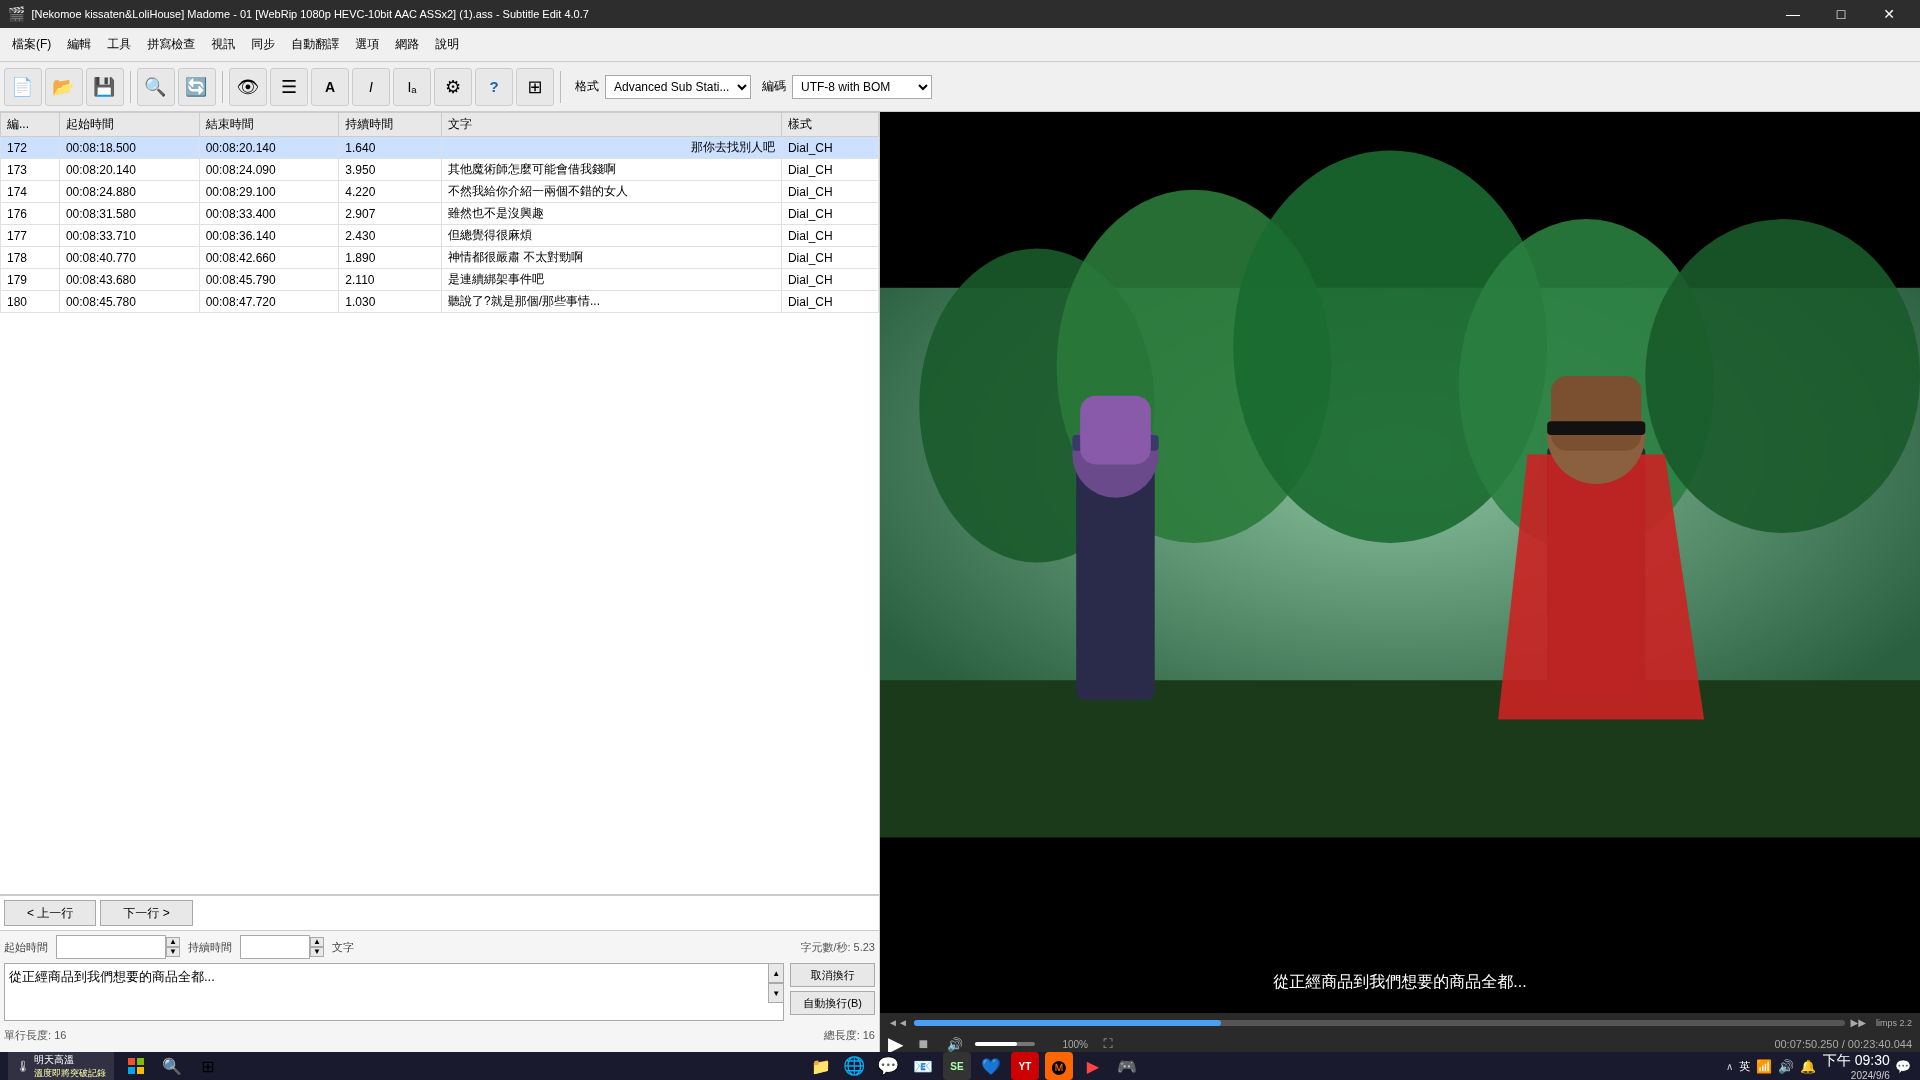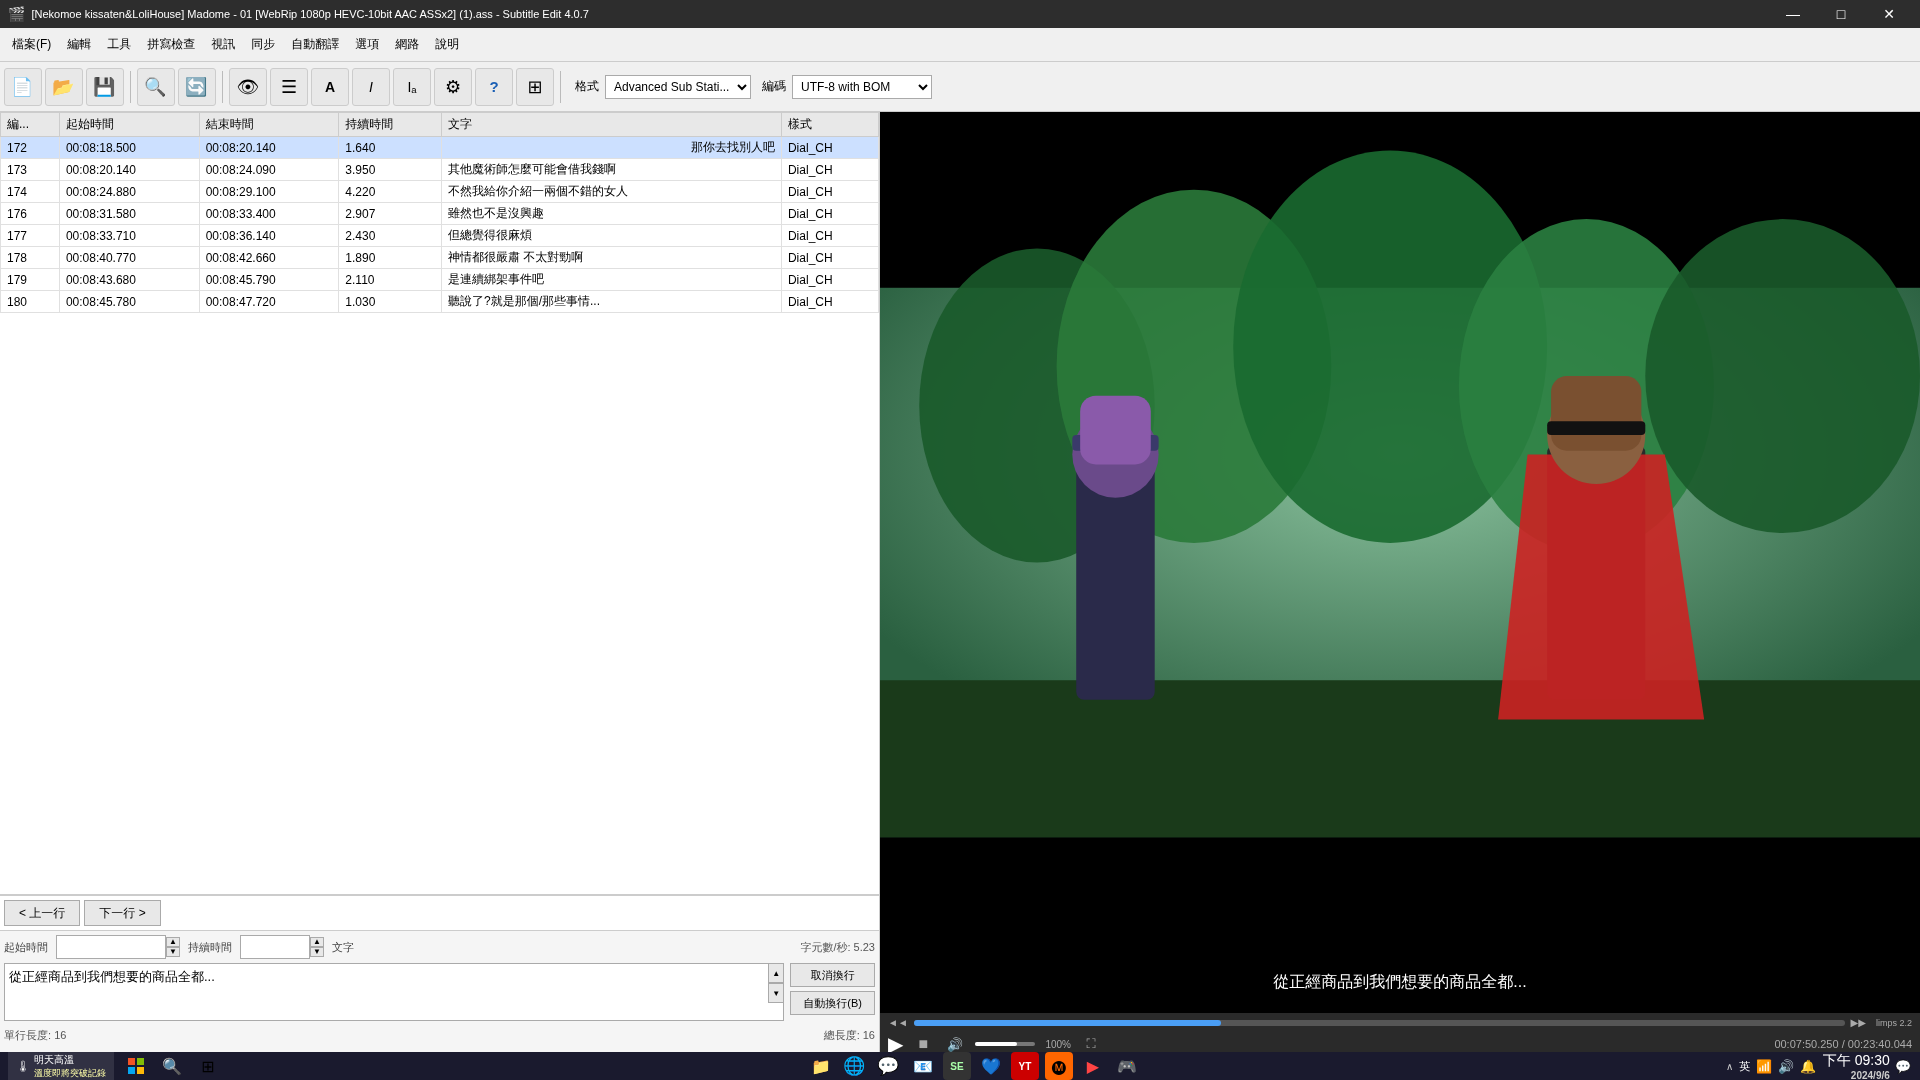--- a/index.html
+++ b/index.html
@@ -43,21 +43,21 @@
     .time-input { width: 110px; height: 24px; font-size: 12px; border: 1px solid #aaa; padding: 0 4px; }
     .duration-input { width: 70px; height: 24px; font-size: 12px; border: 1px solid #aaa; padding: 0 4px; }
     .char-info { font-size: 11px; color: #555; margin-left: auto; }
     .text-area { width: 100%; height: 58px; resize: none; border: 1px solid #aaa; font-size: 13px; padding: 4px; font-family: 'Microsoft JhengHei', Arial; }
     .edit-row3 { display: flex; gap: 8px; margin-top: 4px; align-items: center; }
     .edit-btn { height: 24px; padding: 0 12px; font-size: 11px; border: 1px solid #aaa; background: #e8e8e8; cursor: pointer; white-space: nowrap; }
     .length-info { font-size: 11px; color: #555; }
     
     
     .nav-panel { display: flex; gap: 4px; padding: 4px; border-top: 1px solid #ccc; }
-    .nav-btn { height: 26px; padding: 0 14px; font-size: 12px; border: 1px solid #aaa; background: #e8e8e8; cursor: pointer; }
+    .nav-btn { height: 26px; padding: 0 22px; font-size: 12px; border: 1px solid #aaa; background: #e8e8e8; cursor: pointer; }
     
     
     .right-panel { flex: 1; display: flex; flex-direction: column; background: #111; }
     .video-area { flex: 1; background: #000; display: flex; align-items: center; justify-content: center; position: relative; overflow: hidden; }
     .subtitle-overlay { position: absolute; bottom: 20px; left: 50%; transform: translateX(-50%); color: #fff; font-size: 16px; text-shadow: 1px 1px 2px #000, -1px -1px 2px #000; white-space: nowrap; font-family: 'Microsoft JhengHei', Arial; }
     
     
     .anime-bg { width: 100%; height: 100%; position: relative; overflow: hidden; }
     
     
@@ -341,21 +341,21 @@
         <span style="color:#aaa;font-size:10px;">▶▶</span>
         <span style="color:#aaa;font-size:9px;margin-left:4px;">limps 2.2</span>
       </div>
       <div class="ctrl-row">
         <span class="play-btn">▶</span>
         <span class="ctrl-btn">■</span>
         <span class="ctrl-btn" style="color:#aaa;font-size:13px;">🔊</span>
         <div class="volume-slider">
           <div class="volume-fill"></div>
         </div>
-        <span style="color:#aaa;font-size:10px;margin-left:2px;">100%</span>
+        <span style="color:#aaa;font-size:10px;margin-left:19px;">100%</span>
         <span class="ctrl-btn" style="font-size:13px;">⛶</span>
         <span class="time-display">00:07:50.250 / 00:23:40.044</span>
       </div>
     </div>
   </div>
 </div>
 
 <div class="bottom-section">
 
   <div class="bottom-tabs">
@@ -404,17 +404,17 @@
     <div class="taskbar-icon" style="font-size:16px;">🎮</div>
   </div>
   <div class="taskbar-right">
     <span style="color:#ccc;font-size:10px;">∧</span>
     <span style="color:#fff;font-size:11px;">英</span>
     <span style="font-size:13px;">📶</span>
     <span style="font-size:13px;">🔊</span>
     <span style="font-size:13px;">🔔</span>
     <div style="text-align:right;">
       <div style="font-size:14px;color:#fff;">下午 09:30</div>
-      <div style="font-size:10px;color:#ccc;font-weight:bold;">2024/9/6</div>
+      <div style="font-size:10px;color:#ccc;">2024/9/6</div>
     </div>
     <span style="font-size:13px;color:#ccc;">💬</span>
   </div>
 </div>
 
 </body></html>

